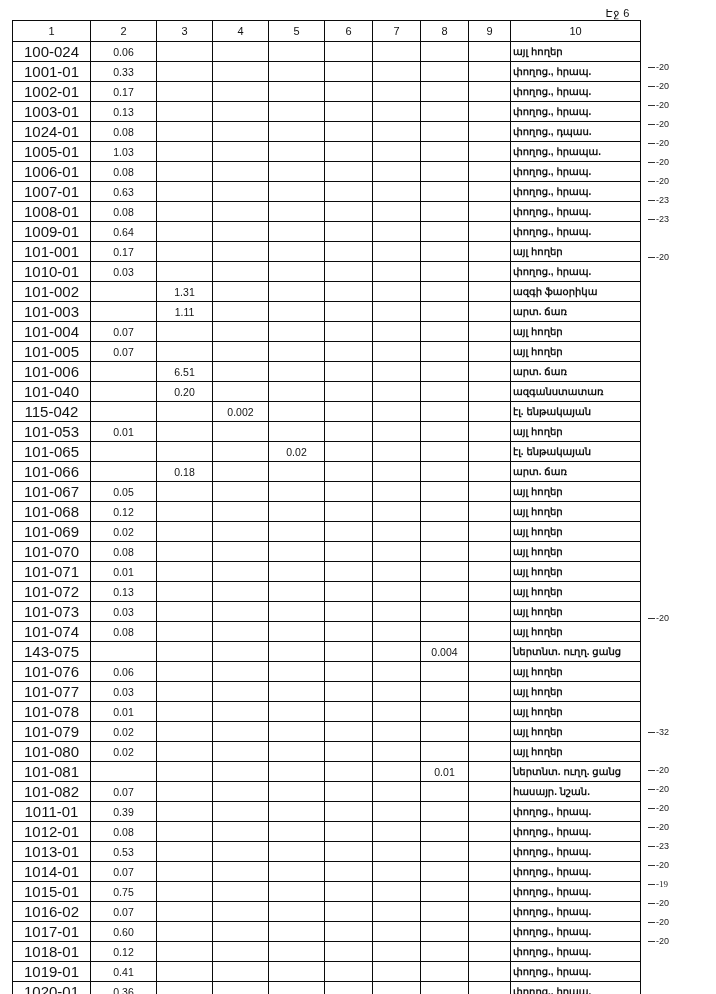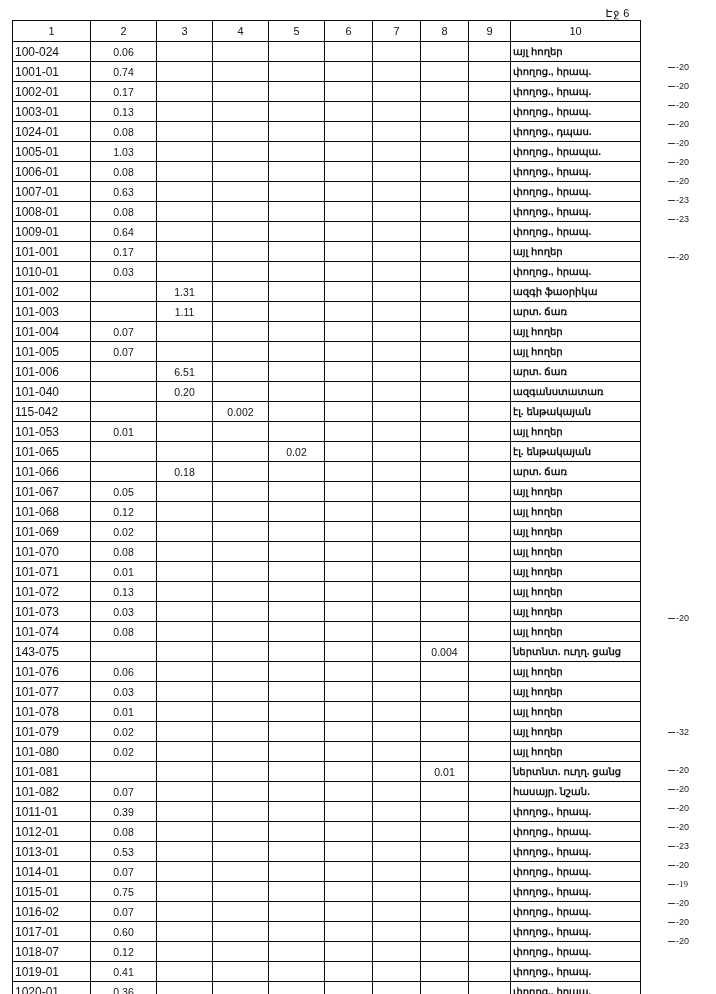--- a/index.html
+++ b/index.html
@@ -56,39 +56,38 @@
   col.c2 { width: 66px; }
   col.c3 { width: 56px; }
   col.c4 { width: 56px; }
   col.c5 { width: 56px; }
   col.c6 { width: 48px; }
   col.c7 { width: 48px; }
   col.c8 { width: 48px; }
   col.c9 { width: 42px; }
   col.c10 { width: 130px; }
 
-  td.code { text-align: left; padding-left: 4px; font-size: 12px; }
+  td.code { text-align: center; padding-left: 4px; font-size: 15px; }
   td.num  { text-align: center; font-size: 10.5px; }
   td.desc { text-align: left; padding-left: 3px; font-size: 10px; font-weight: bold; }
 
   
   .margin-notes {
     position: absolute;
     top: 20px;
     left: 648px;
     width: 60px;
     height: 960px;
     font-size: 9px;
   }
   .margin-note {
     position: absolute;
     left: 0;
     white-space: nowrap;
     color: #222;
-    margin-left: 20px;
   }
   .mn-dash {
     display: inline-block;
     width: 7px;
     border-top: 1px solid #333;
     vertical-align: middle;
     margin-right: 1px;
   }
   
   .edge-speckle {
@@ -142,21 +141,21 @@
           <td class="num"></td>
           <td class="num"></td>
           <td class="num"></td>
           <td class="num"></td>
           <td class="num"></td>
           <td class="num"></td>
           <td class="desc">այլ հողեր</td>
         </tr>
         <tr>
           <td class="code">1001-01</td>
-          <td class="num">0.74</td>
+          <td class="num">0.33</td>
           <td class="num"></td>
           <td class="num"></td>
           <td class="num"></td>
           <td class="num"></td>
           <td class="num"></td>
           <td class="num"></td>
           <td class="num"></td>
           <td class="desc">փողոց., հրապ.</td>
         </tr>
         <tr>
@@ -669,21 +668,21 @@
           <td class="num"></td>
           <td class="num"></td>
           <td class="num"></td>
           <td class="num"></td>
           <td class="num"></td>
           <td class="num"></td>
           <td class="num"></td>
           <td class="desc">փողոց., հրապ.</td>
         </tr>
         <tr>
-          <td class="code">1018-07</td>
+          <td class="code">1018-01</td>
           <td class="num">0.12</td>
           <td class="num"></td>
           <td class="num"></td>
           <td class="num"></td>
           <td class="num"></td>
           <td class="num"></td>
           <td class="num"></td>
           <td class="num"></td>
           <td class="desc">փողոց., հրապ.</td>
         </tr>

